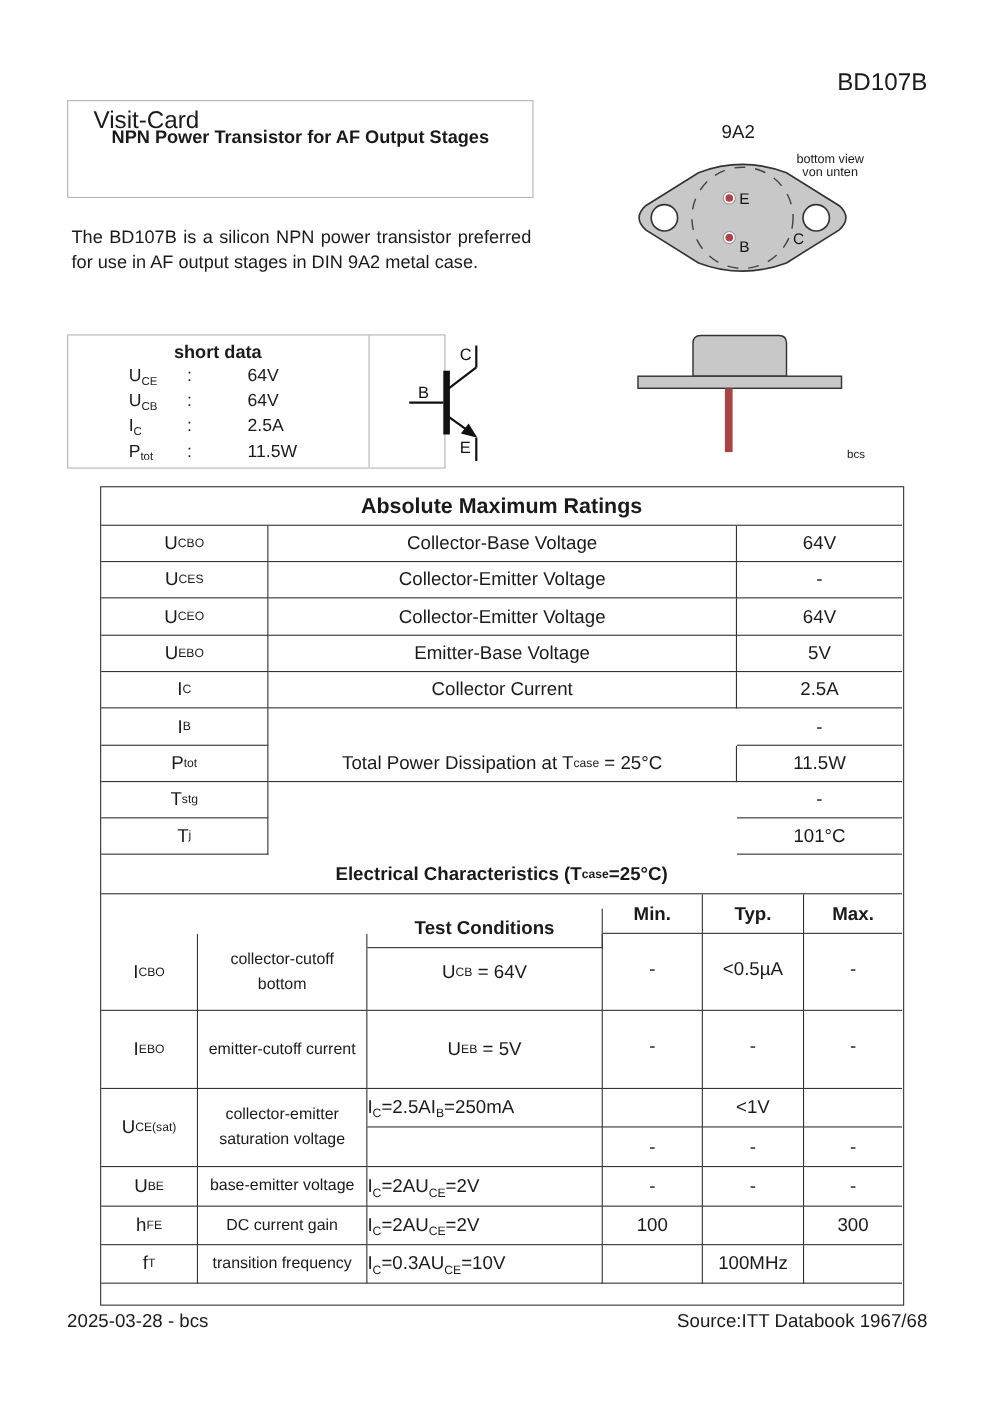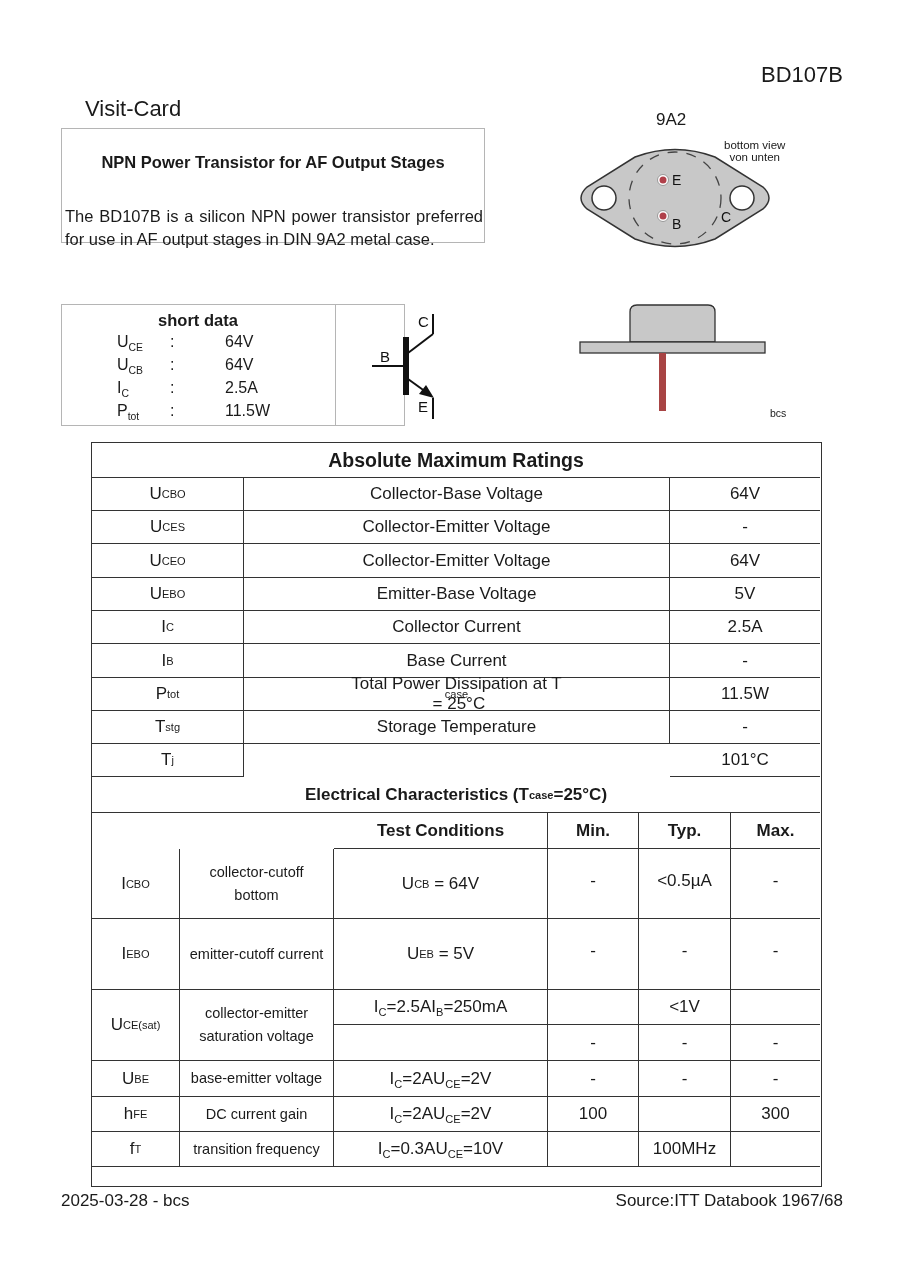--- a/index.html
+++ b/index.html
@@ -1,37 +1,37 @@
 <!DOCTYPE html>
 <html><head>
 <meta charset="utf-8">
 <style>
   html, body { margin:0; padding:0; background:#ffffff; }
   body { width:905px; height:1280px; position:relative; overflow:hidden;
          font-family:"Liberation Sans", sans-serif; color:#1a1a1a; }
   .abs { position:absolute; }
   .hdr { font-size:22px; top:62px; }
-  .tagline-box { left:61px; top:91px; width:424px; height:115px; border:1px solid #b5b5b5; box-sizing:border-box;margin-top:37px; }
+  .tagline-box { left:61px; top:91px; width:424px; height:89px; border:1px solid #b5b5b5; box-sizing:border-box; }
   .tagline { position:absolute; left:0; right:0; top:24px; text-align:center; font-weight:bold; font-size:16.5px; }
   .desc { left:65px; top:205px; width:418px; font-size:16.5px; line-height:23px; text-align:justify; }
   .sd-box { left:61px; top:304px; width:344px; height:122px; border:1px solid #b5b5b5; box-sizing:border-box; }
   .sd-div { position:absolute; left:273px; top:0; bottom:0; border-left:1px solid #b5b5b5; }
   .sd-title { position:absolute; left:0; width:272px; top:6px; text-align:center; font-weight:bold; font-size:16.5px; }
   .sd-row { position:absolute; left:55px; font-size:16px; height:22px; }
   .sd-sym { position:absolute; left:0; }
   .sd-colon { position:absolute; left:53px; }
   .sd-val { position:absolute; left:108px; }
   sub { font-size:0.65em; vertical-align:-0.35em; line-height:0; }
   .grid { position:absolute; border:1.5px solid #333; box-sizing:border-box; }
   .cell { position:absolute; box-sizing:border-box; border-right:1.5px solid #333; border-bottom:1.5px solid #333;
           display:flex; align-items:center; justify-content:center; text-align:center; font-size:17px; }
   .cell.nr { border-right:none; }
   .cell.sm { font-size:14.5px; line-height:23px; }
   .cell.b { font-weight:bold; }
-  .tc { display:flex; justify-content:center; width:100%; }
+  .tc { display:flex; justify-content:flex-start; width:100%; }
   .footer { top:1191px; font-size:17px; }
 </style>
 </head>
 <body>
 
 <div class="abs hdr" style="left:85px;margin-top:34px;">Visit-Card</div>
 <div class="abs hdr" style="right:62px;">BD107B</div>
 
 <div class="abs tagline-box">
   <div class="tagline">NPN Power Transistor for AF Output Stages</div>
@@ -138,54 +138,52 @@
       <span>I</span>
       <sub>C</sub>
     </div>
   <div class="cell" style="left:152px; top:168px; width:426px; height:33px;">Collector Current</div>
   <div class="cell nr" style="left:578px; top:168px; width:150px; height:33px;">2.5A</div>
 
   <div class="cell" style="left:0; top:201px; width:152px; height:34px;">
       <span>I</span>
       <sub>B</sub>
     </div>
-  <div class="cell" style="left:152px; top:201px; width:426px; height:34px;">Base Current</div>
   <div class="cell nr" style="left:578px; top:201px; width:150px; height:34px;">-</div>
 
   <div class="cell" style="left:0; top:235px; width:152px; height:33px;">
       <span>P</span>
       <sub>tot</sub>
     </div>
-  <div class="cell" style="left:152px; top:235px; width:426px; height:33px;flex-direction:column;">
+  <div class="cell" style="left:152px; top:235px; width:426px; height:33px;">
       <span>Total Power Dissipation at T</span>
       <sub>case</sub>
       <span style="white-space:pre"> = 25°C</span>
     </div>
   <div class="cell nr" style="left:578px; top:235px; width:150px; height:33px;">11.5W</div>
 
   <div class="cell" style="left:0; top:268px; width:152px; height:33px;">
       <span>T</span>
       <sub>stg</sub>
     </div>
-  <div class="cell" style="left:152px; top:268px; width:426px; height:33px;">Storage Temperature</div>
   <div class="cell nr" style="left:578px; top:268px; width:150px; height:33px;">-</div>
 
   <div class="cell" style="left:0; top:301px; width:152px; height:33px;">
       <span>T</span>
       <sub>j</sub>
     </div>
   <div class="cell nr" style="left:578px; top:301px; width:150px; height:33px;">101°C</div>
 
   <div class="cell nr b" style="left:0; top:334px; width:728px; height:36px; font-size:17px;">
     <span>Electrical Characteristics (T</span>
       <sub>case</sub>
       <span>=25°C)</span>
   </div>
 
-  <div class="cell b" style="left:242px; top:370px; width:214px; height:36px;">Test Conditions</div>
+  <div class="cell b" style="left:242px; top:383px; width:214px; height:36px;">Test Conditions</div>
   <div class="cell b" style="left:456px; top:370px; width:91px; height:36px;">Min.</div>
   <div class="cell b" style="left:547px; top:370px; width:92px; height:36px;">Typ.</div>
   <div class="cell nr b" style="left:639px; top:370px; width:89px; height:36px;">Max.</div>
 
   <div class="cell" style="left:0; top:406px; width:88px; height:70px;">
       <span>I</span>
       <sub>CBO</sub>
     </div>
   <div class="cell sm" style="left:88px; top:406px; width:154px; height:70px; padding:0 22px;">collector-cutoff bottom</div>
   <div class="cell" style="left:242px; top:406px; width:214px; height:70px;">

